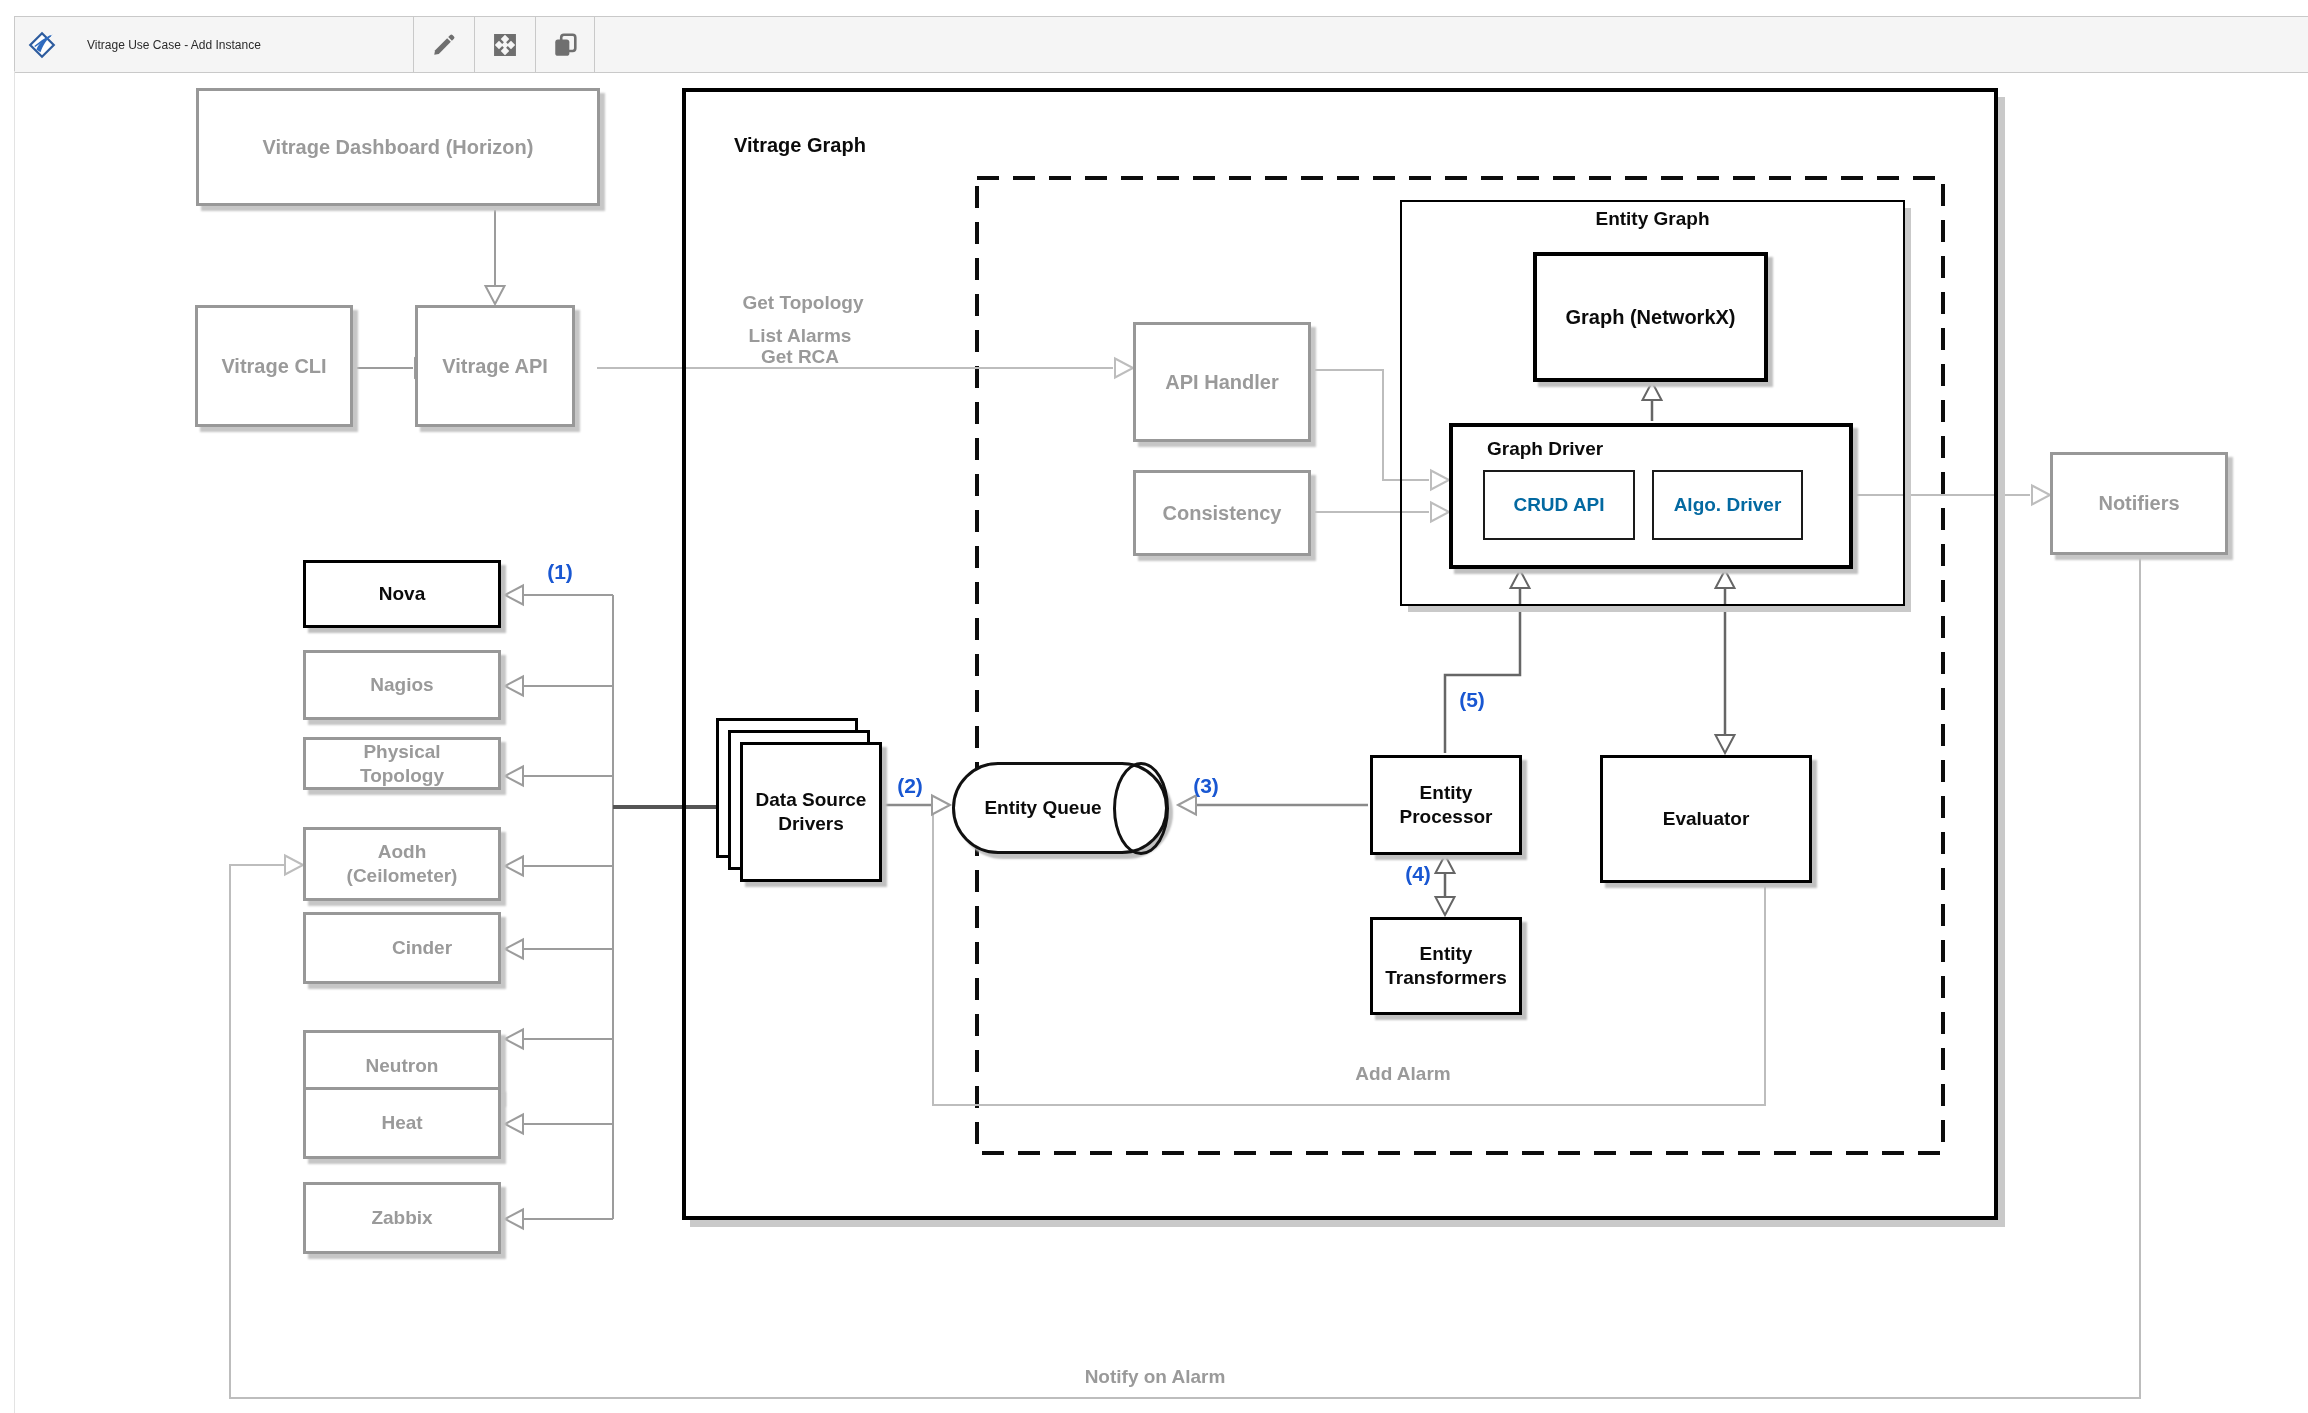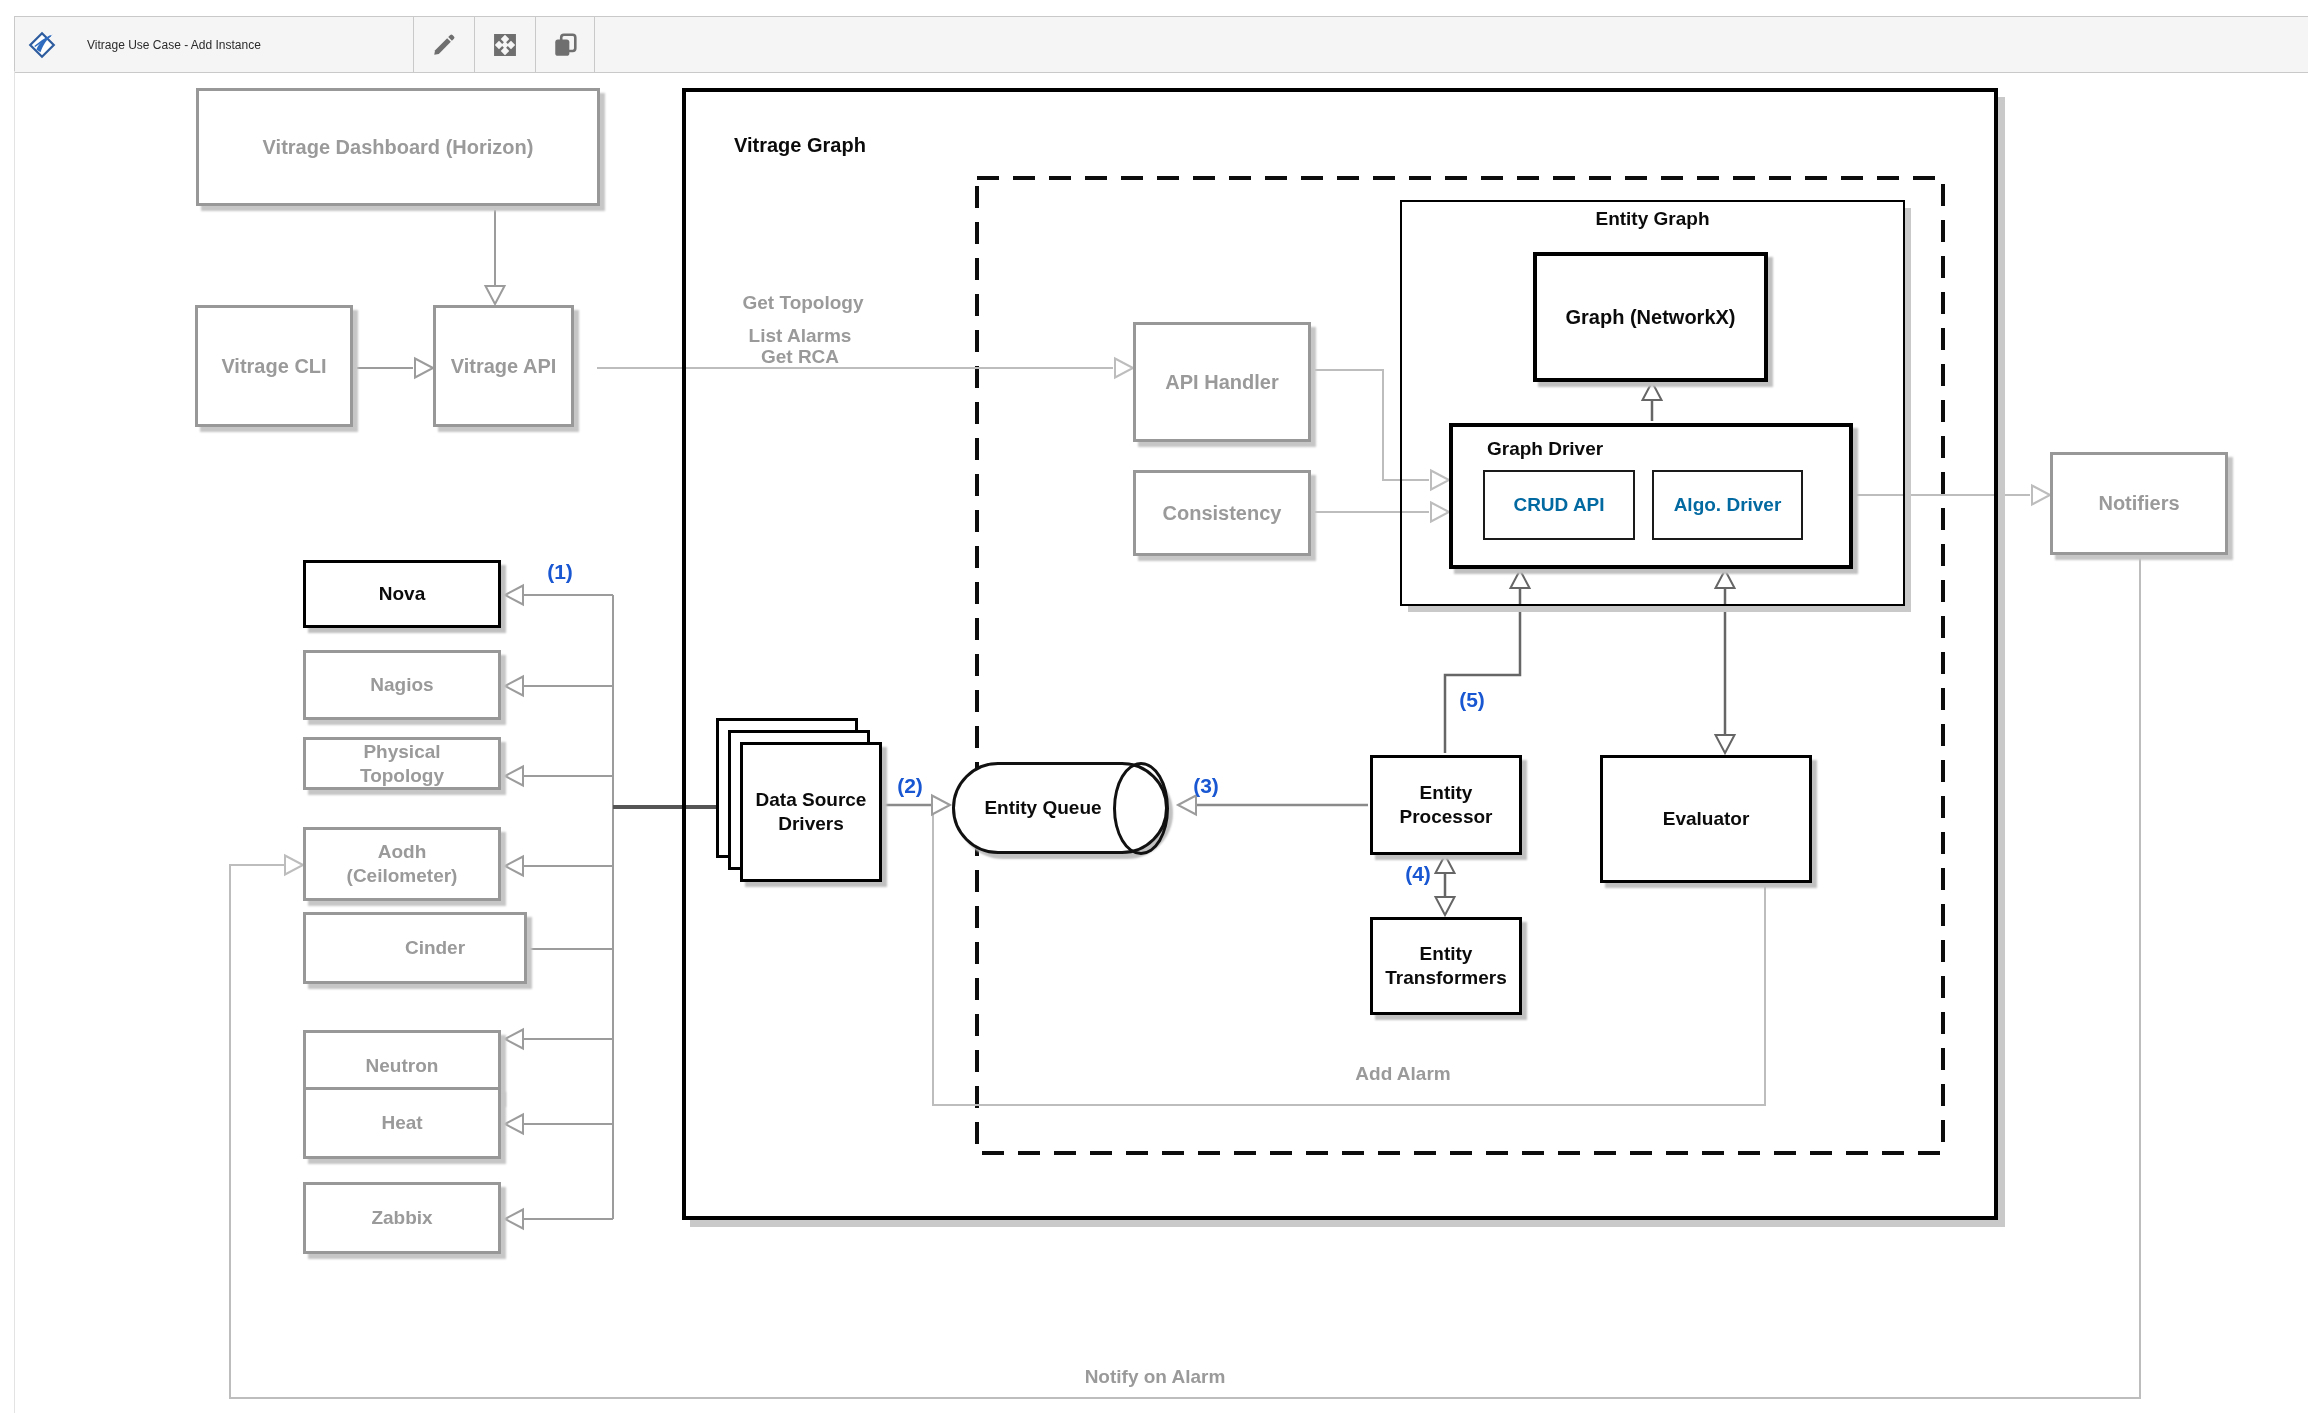--- a/index.html
+++ b/index.html
@@ -167,30 +167,30 @@
   <div class="ctitle" style="left:734px;top:134px;">Vitrage Graph</div>
 
   <div id="entity-graph-box" class="container" style="left:1400px;top:200px;width:505px;height:406px;">
     <div id="entity-graph-label">Entity Graph</div>
   </div>
   <div class="sbar" style="left:1905px;top:208px;width:6px;height:402px;"></div>
   <div class="sbar" style="left:1408px;top:606px;width:503px;height:6px;"></div>
 
   <div class="box gray" style="left:196px;top:88px;width:404px;height:118px;">Vitrage Dashboard (Horizon)</div>
   <div class="box gray" style="left:195px;top:305px;width:158px;height:122px;">Vitrage CLI</div>
-  <div class="box gray" style="left:433px;top:305px;width:141px;height:122px;">Vitrage API</div>
+  <div class="box gray" style="left:415px;top:305px;width:160px;height:122px;">Vitrage API</div>
   <div class="box gray" style="left:1133px;top:322px;width:178px;height:120px;">API Handler</div>
   <div class="box gray" style="left:1133px;top:470px;width:178px;height:86px;">Consistency</div>
   <div class="box gray" style="left:2050px;top:452px;width:178px;height:103px;">Notifiers</div>
 
   <div class="box blackB" style="left:303px;top:560px;width:198px;height:68px;">Nova</div>
   <div class="box grayS" style="left:303px;top:650px;width:198px;height:70px;">Nagios</div>
   <div class="box grayS" style="left:303px;top:737px;width:198px;height:53px;padding:0 28px;">Physical Topology</div>
   <div class="box grayS" style="left:303px;top:827px;width:198px;height:74px;padding:0 28px;">Aodh (Ceilometer)</div>
-  <div class="box grayS" style="left:303px;top:912px;width:224px;height:72px;padding-left:40px;">Cinder</div>
+  <div class="box grayS" style="left:303px;top:912px;width:198px;height:72px;padding-left:40px;">Cinder</div>
   <div class="box grayS" style="left:303px;top:1002px;width:198px;height:72px;margin-top:28px;">Neutron</div>
   <div class="box grayS" style="left:303px;top:1087px;width:198px;height:72px;">Heat</div>
   <div class="box grayS" style="left:303px;top:1182px;width:198px;height:72px;">Zabbix</div>
 
   <div class="box" style="left:716px;top:718px;width:142px;height:140px;border:3px solid #000;z-index:3;"></div>
   <div class="box" style="left:728px;top:730px;width:142px;height:140px;border:3px solid #000;z-index:4;"></div>
   <div class="box blackB" style="left:740px;top:742px;width:142px;height:140px;z-index:5;padding:0 6px;">Data Source Drivers</div>
 
   <div id="entity-queue" class="box blackB" style="left:952px;top:762px;width:216px;height:92px;">
     <span>Entity Queue</span>

